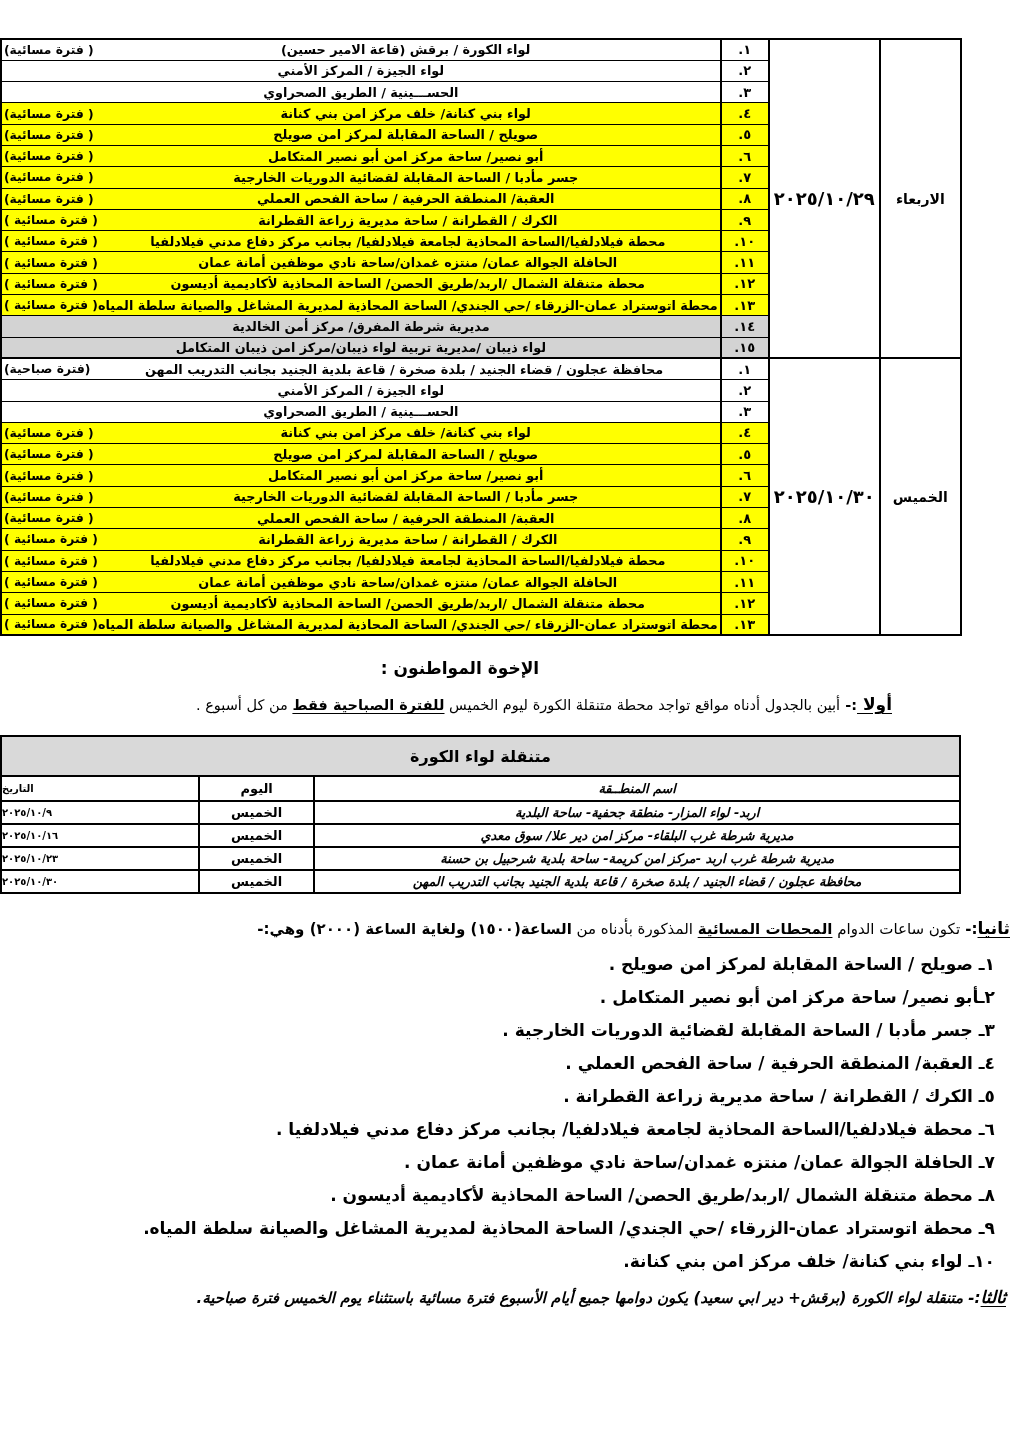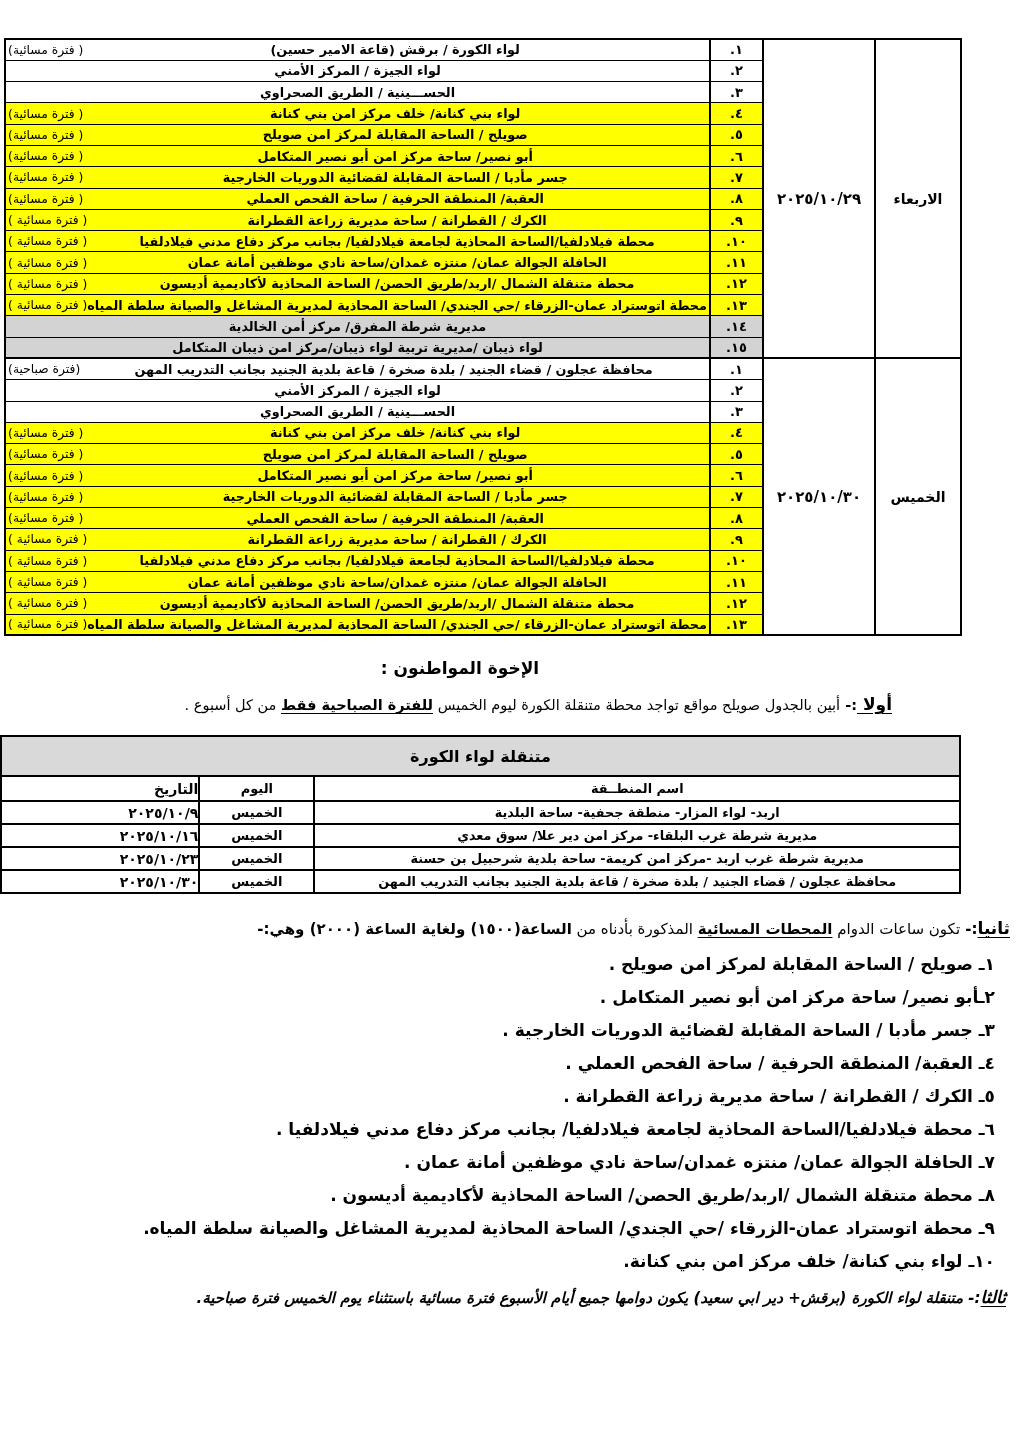--- a/index.html
+++ b/index.html
@@ -7,48 +7,48 @@
   .page {
     width:1018px; height:1440px; margin:0 auto; background:#ffffff;
     direction:rtl; font-family:"DejaVu Sans", sans-serif; color:#000;
     overflow:hidden; position:relative;
   }
   
   table { border-collapse:collapse; }
   .schedule { margin:38px 56px 0 0; }
   .schedule td { border:1px solid #000; height:21.3px; padding:0 2px; vertical-align:middle; }
   .schedule td.day   { width:86px;  border-right:2.5px solid #000; border-left:2.5px solid #000; text-align:center; font-weight:700; font-size:14px; background:#fff;}
-  .schedule td.date  { width:112px; border-left:2.5px solid #000; text-align:center; font-weight:700; font-size:15px; background:#fff;}
+  .schedule td.date  { width:112px; border-left:2.5px solid #000; text-align:center; font-weight:700; font-size:18px; background:#fff;}
   .schedule td.num   { width:53px;  border-left:2.5px solid #000; text-align:center; font-weight:700; font-size:13px; }
   .schedule td.loc   { width:648px; border-right:2.5px solid #000; font-weight:700; font-size:12.8px; }
   .schedule { border:2.5px solid #000; }
   .schedule tr.sec-start td { border-top:2.5px solid #000; }
   .loccell { display:flex; align-items:center; width:100%; }
   .ltxt { flex:1 1 auto; text-align:center; white-space:nowrap; }
-  .per  { flex:0 0 auto; white-space:nowrap; font-size:12.3px; font-weight:400; }
+  .per  { flex:0 0 auto; white-space:nowrap; font-size:12.3px; font-weight:700; }
   .bg-yellow { background:#FFFF00; }
   .bg-gray   { background:#D3D3D3; }
   .bg-white  { background:#FFFFFF; }
   
   .heading { margin:20px 98px 0 0; font-size:17px; font-weight:700; line-height:24px;text-align:center; }
   .para { line-height:24px; font-size:14.5px; }
   .para-first { margin:12px 126px 0 0; }
   .para-second { margin:22px 8px 0 0; font-size:15px; }
   .para-third  { margin:14px 12px 0 0; font-size:15px; font-weight:700;font-style:italic; }
   .b { font-weight:700; }
   .u { text-decoration:underline; text-underline-offset:3px; }
   .lead { font-size:17px; }
   
   .mobile { margin:18px 57px 0 0; border:2.5px solid #000; }
   .mobile td { border:2px solid #000; vertical-align:middle; font-weight:700; }
   .mobile .mtitle { height:40px; background:#D9D9D9; text-align:center; font-size:16px;margin-left:8px; }
   .mobile .mhead  { height:25px; text-align:center; font-size:13.5px; }
-  .mobile .marea  { width:654px; height:23px; text-align:center; font-size:12.8px; }
+  .mobile .marea  { width:654px; height:23px; text-align:center; font-size:12.8px;font-style:italic; }
   .mobile .mday   { width:116px; text-align:center; font-size:13px;margin-left:48px; }
-  .mobile .mdate  { width:200px; text-align:right; font-size:14px;margin-top:12px; }
+  .mobile .mdate  { width:200px; text-align:left; font-size:10px;margin-top:12px; }
   
   .stations { margin:14px 23px 0 0; }
   .station { font-size:17px; font-weight:700; line-height:19px; margin-bottom:14px; }
 </style>
 </head>
 <body>
 
 <div class="page">
 
   <table class="schedule">
@@ -307,21 +307,21 @@
               <span class="ltxt">محطة اتوستراد عمان-الزرقاء /حي الجندي/ الساحة المحاذية لمديرية المشاغل والصيانة سلطة المياه</span>
               <span class="per">( فترة مسائية )</span>
             </div>
           </td>
         </tr>
       </tbody>
   </table>
 
   <div class="heading">الإخوة المواطنون :</div>
 
-  <p class="para para-first"><span class="b u lead">أولا </span><span class="b">:- </span><span>أبين بالجدول صويلح مواقع تواجد محطة متنقلة الكورة ليوم الخميس </span><span class="b u">للفترة الصباحية فقط</span><span> من كل أسبوع .</span></p>
+  <p class="para para-first"><span class="b u lead">أولا </span><span class="b">:- </span><span>أبين بالجدول أدناه مواقع تواجد محطة متنقلة الكورة ليوم الخميس </span><span class="b u">للفترة الصباحية فقط</span><span> من كل أسبوع .</span></p>
 
   <table class="mobile">
     <tbody id="mobile-body">
       <tr>
         <td class="mtitle" colspan="3">متنقلة لواء الكورة</td>
       </tr>
       <tr>
         <td class="mhead marea">اسم المنطــقة</td>
         <td class="mhead mday">اليوم</td>
         <td class="mhead mdate">التاريخ</td>

